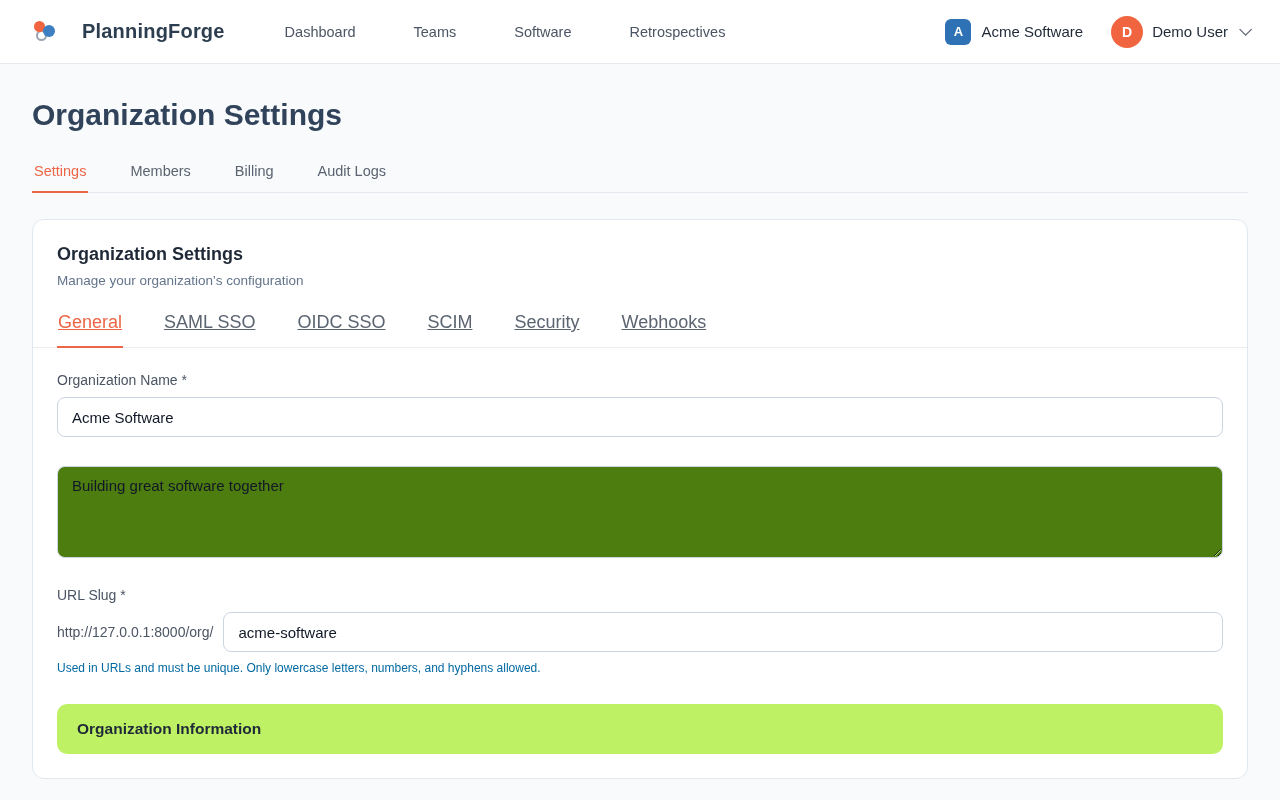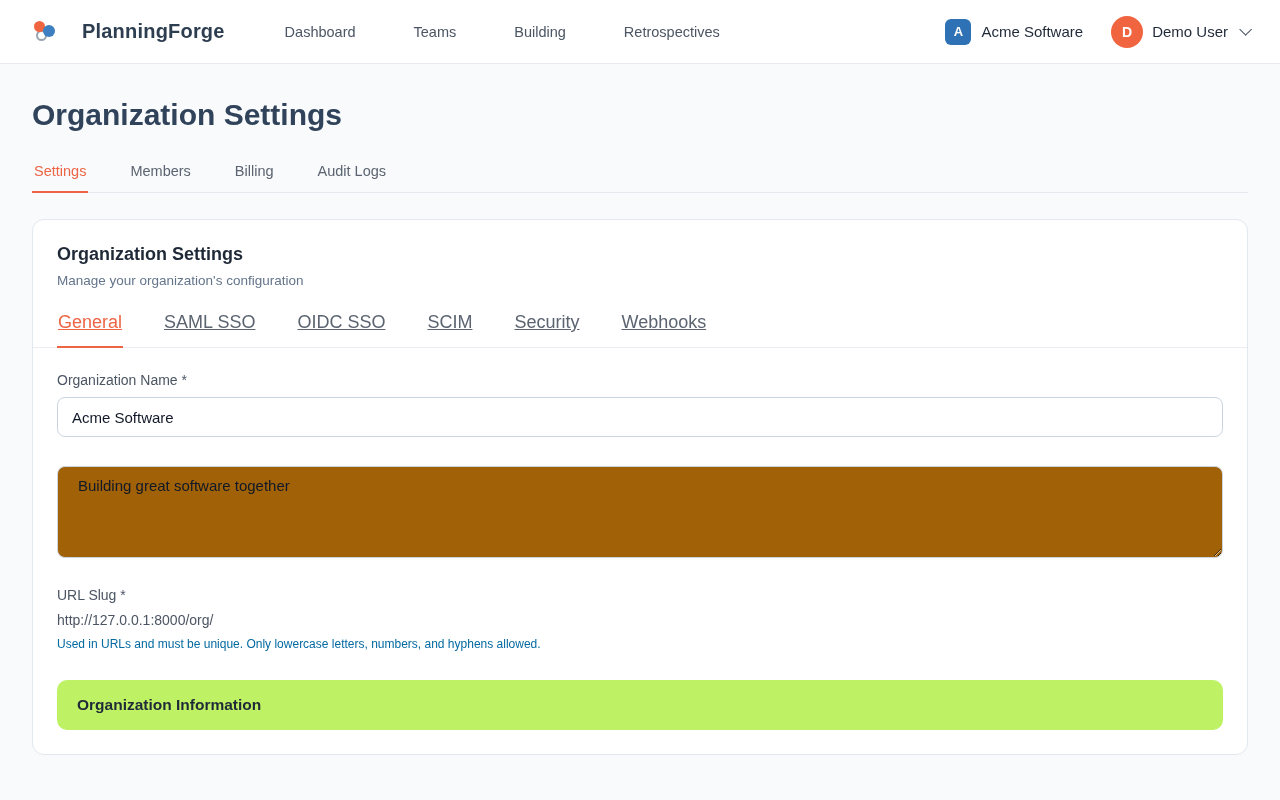--- a/index.html
+++ b/index.html
@@ -86,23 +86,23 @@
   .text-input {
     width: 100%; height: 40px;
     border: 1px solid #cbd5e1; border-radius: 8px;
     padding: 0 14px; font-size: 15px; color: #111827;
     font-family: "Liberation Sans", "DejaVu Sans", sans-serif;
     background: #ffffff; outline: none;
   }
   .text-area {
     width: 100%; height: 92px;
     border: 1px solid #cbd5e1; border-radius: 8px;
-    padding: 10px 20px; font-size: 15px; color: #111827;
+    padding: 10px 14px; font-size: 15px; color: #111827;
     font-family: "Liberation Sans", "DejaVu Sans", sans-serif;
-    background: #a16207; outline: none; resize: vertical; display: block;
+    background: #4d7c0f; outline: none; resize: vertical; display: block;
   }
   .slug-row { display: flex; align-items: center; }
   .slug-prefix { font-size: 14px; color: #4b5563; margin-right: 10px; white-space: nowrap; }
   .slug-input { flex: 1; }
   .field-help { margin-top: 9px; font-size: 12px; color: #0369a1; }
 
   .section-box {
     background: #bef264;
     border-radius: 10px;
     padding: 16px 20px;
@@ -118,21 +118,21 @@
     <span class="logo">
       <span class="dot dot-outline"></span>
       <span class="dot dot-orange"></span>
       <span class="dot dot-blue"></span>
     </span>
     <span class="brand-name">PlanningForge</span>
   </div>
   <nav class="nav-links">
     <a class="nav-link">Dashboard</a>
     <a class="nav-link">Teams</a>
-    <a class="nav-link">Building</a>
+    <a class="nav-link">Software</a>
     <a class="nav-link">Retrospectives</a>
   </nav>
   <div class="nav-right">
     <div class="org-chip">
       <span class="org-badge">A</span>
       <span class="org-name">Acme Software</span>
     </div>
     <div class="user-chip">
       <span class="avatar">D</span>
       <span class="user-name">Demo User</span>
@@ -172,20 +172,21 @@
       </div>
 
       <div class="field">
         <textarea class="text-area" style="">Building great software together</textarea>
       </div>
 
       <div class="field">
         <label class="field-label">URL Slug *</label>
         <div class="slug-row">
           <span class="slug-prefix">http://127.0.0.1:8000/org/</span>
+          <input class="text-input slug-input" type="text" value="acme-software" style="">
         </div>
         <p class="field-help">Used in URLs and must be unique. Only lowercase letters, numbers, and hyphens allowed.</p>
       </div>
 
       <div class="section-box">
         <h3 class="section-heading">Organization Information</h3>
       </div>
     </div>
   </section>
 </main>

